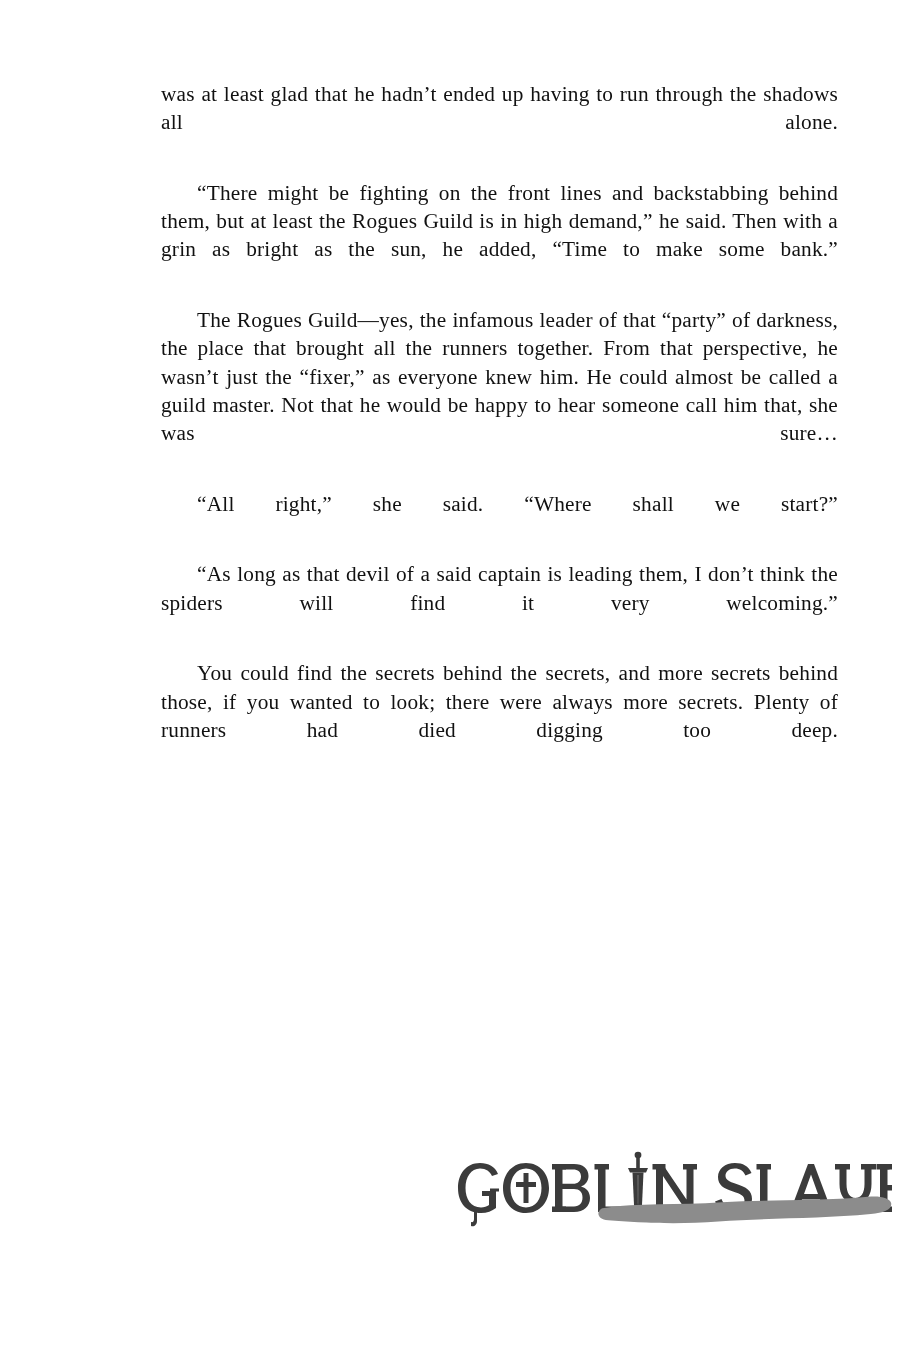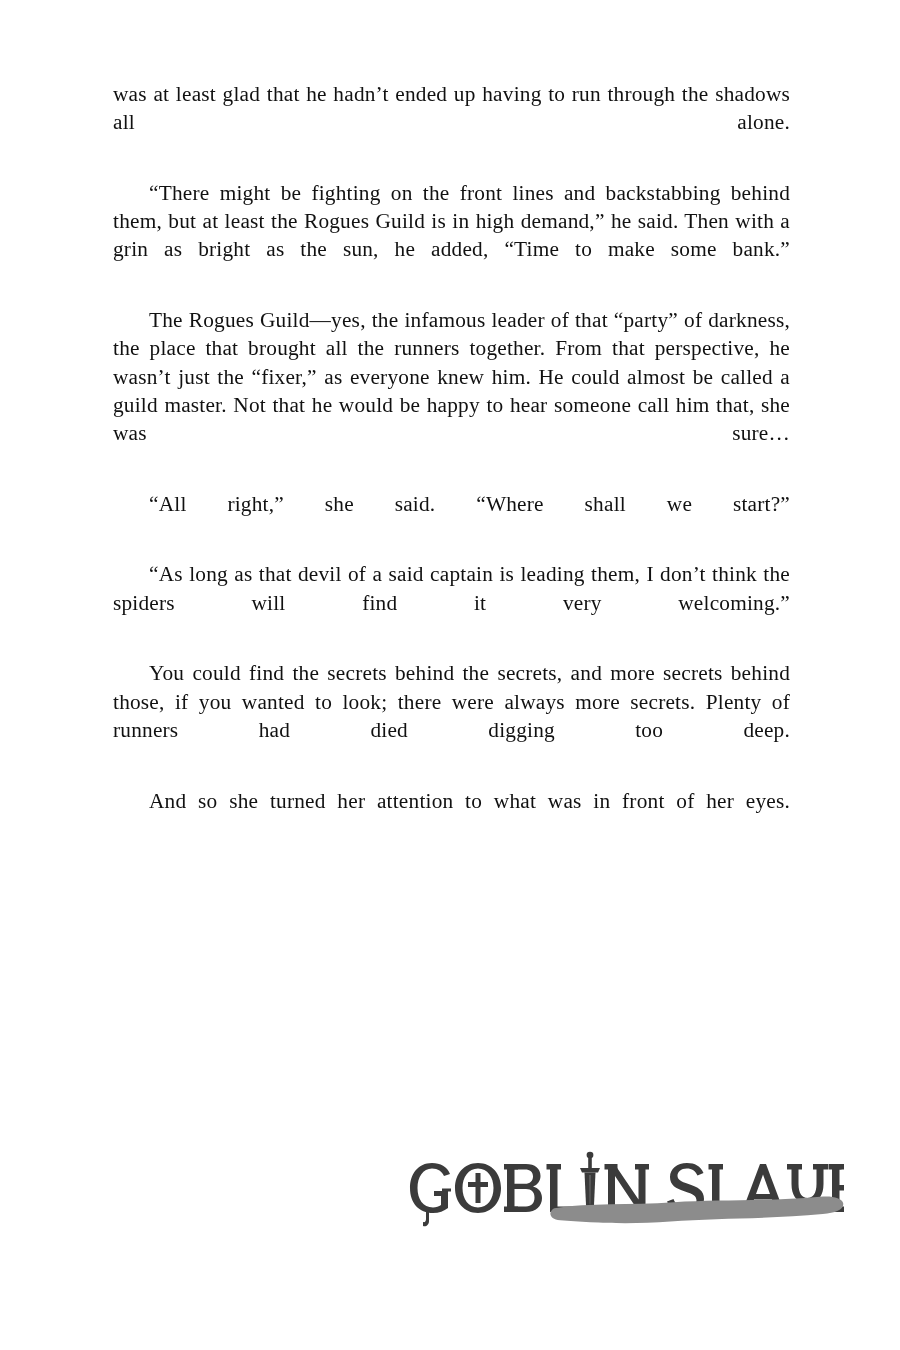--- a/index.html
+++ b/index.html
@@ -15,20 +15,21 @@
     color: #111111;
     overflow: hidden;
     position: relative;
   }
 
   .page {
     position: relative;
     width: 716px;
     height: 1350px;
     box-sizing: border-box;
+    margin-left: 48px;
   }
 
   .text-column {
     position: absolute;
     left: 113px;
     top: 80px;
     width: 677px;
   }
 
   .para {
@@ -76,21 +77,20 @@
 
 <div class="page">
 
   <div class="text-column">
     <p class="para no-indent">was at least glad that he hadn’t ended up having to run through the shadows all alone.</p>
     <p class="para">“There might be fighting on the front lines and backstabbing behind them, but at least the Rogues Guild is in high demand,” he said. Then with a grin as bright as the sun, he added, “Time to make some bank.”</p>
     <p class="para">The Rogues Guild—yes, the infamous leader of that “party” of darkness, the place that brought all the runners together. From that perspective, he wasn’t just the “fixer,” as everyone knew him. He could almost be called a guild master. Not that he would be happy to hear someone call him that, she was sure…</p>
     <p class="para">“All right,” she said. “Where shall we start?”</p>
     <p class="para">“As long as that devil of a said captain is leading them, I don’t think the spiders will find it very welcoming.”</p>
     <p class="para">You could find the secrets behind the secrets, and more secrets behind those, if you wanted to look; there were always more secrets. Plenty of runners had died digging too deep.</p>
-    <p class="para last">And so she turned her attention to what was in front of her eyes.</p>
   </div>
 
   <div class="logo-block">
     <svg class="logo-svg" viewBox="0 0 446 118" xmlns="http://www.w3.org/2000/svg">
       <defs>
         <clipPath id="bannerClip">
           <path d="M12 66 C60 58, 120 62, 185 57 C250 52, 320 56, 400 48
                    C418 46, 432 50, 434 58 C436 68, 424 74, 404 76
                    C330 84, 250 82, 180 88 C120 93, 60 90, 18 86
                    C6 85, 2 78, 4 72 C6 68, 8 66.5, 12 66 Z"></path>

